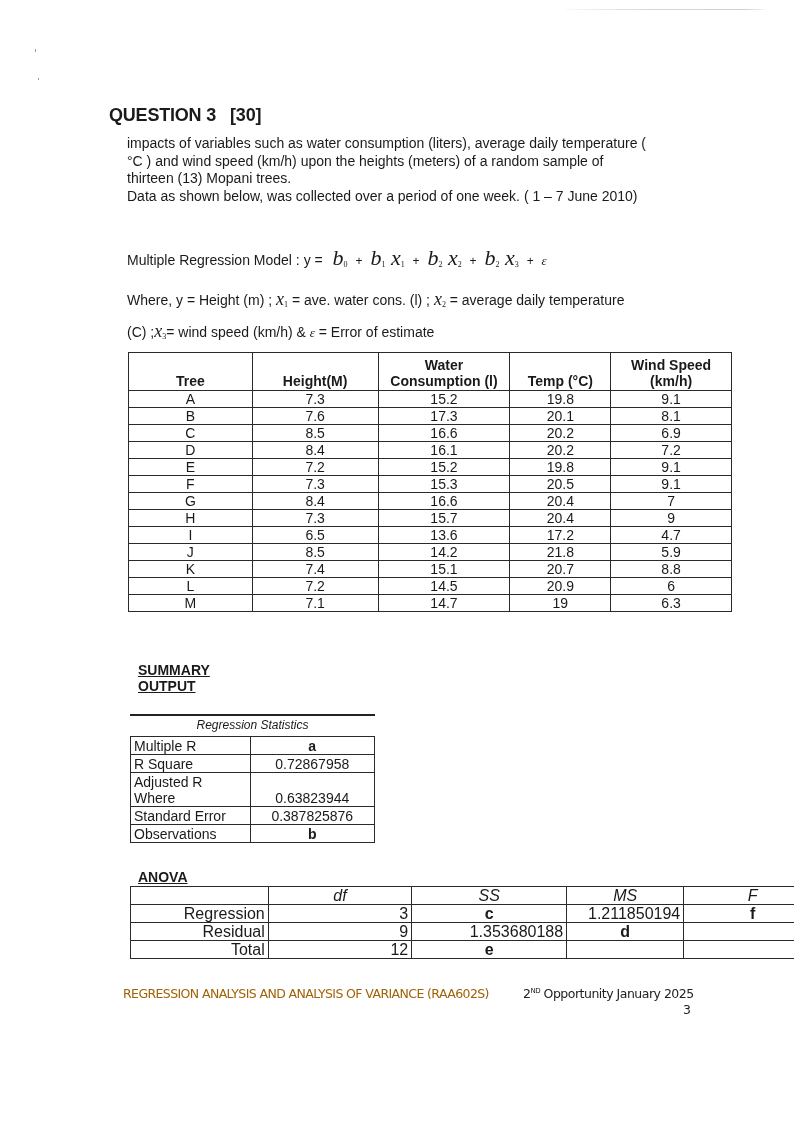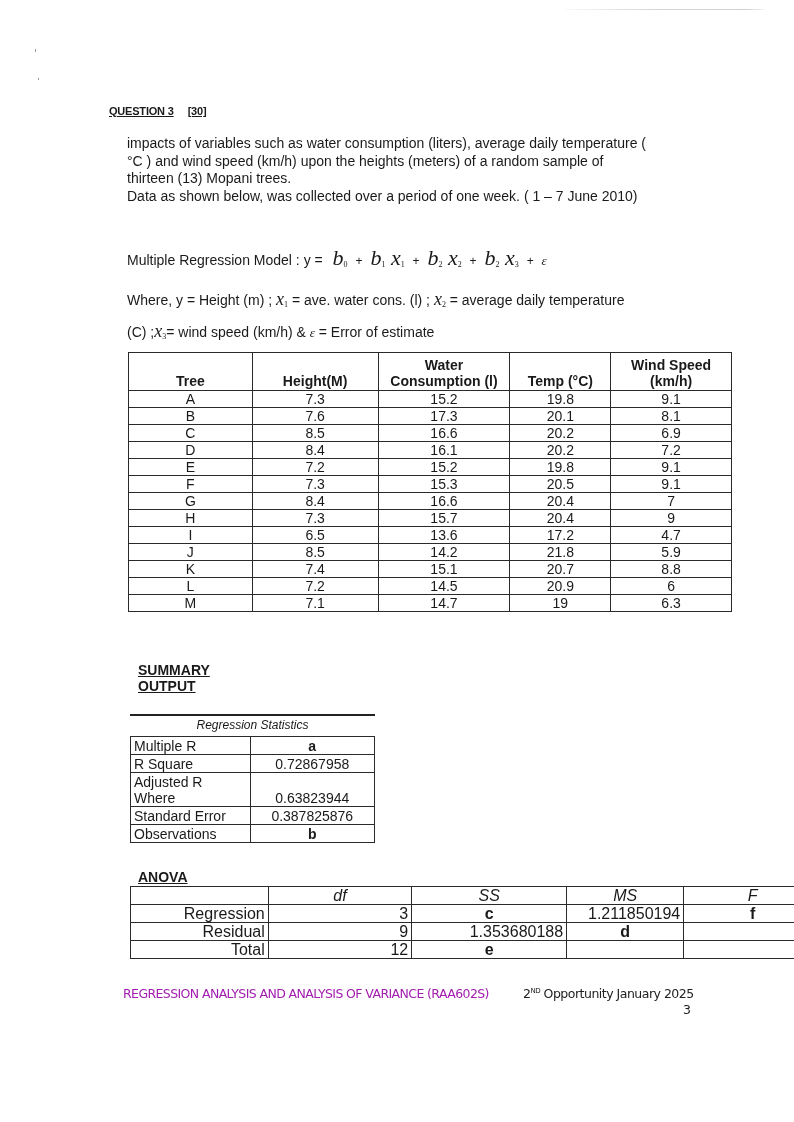--- a/index.html
+++ b/index.html
@@ -7,22 +7,22 @@
       width: 794px; height: 1122px; position: relative; overflow: hidden;
       font-family: "Liberation Sans", sans-serif; color: #1a1a1a;
     }
     .abs { position: absolute; }
     .scan-line {
       left: 565px; top: 9px; width: 200px; height: 1px;
       background: linear-gradient(to right, rgba(200,200,200,0.1), #d8d8d8 40%, #d0d0d0 90%, rgba(220,220,220,0.3));
     }
     .speck { width: 1px; height: 3px; background: #999; }
     .q-title {
-      left: 109px; top: 105px; font-size: 11px; font-weight: bold;
-      text-decoration: underline; letter-spacing: -0.2px;
+      left: 109px; top: 105px; font-size: 18px; font-weight: bold;
+      letter-spacing: -0.2px;
     }
     .q-title .marks { margin-left: 14px; }
     .para {
       left: 127px; top: 135px; width: 580px; font-size: 14px; line-height: 17.5px;
     }
     .para p { margin: 0; }
     .model {
       left: 127px; top: 245px; font-size: 14px; white-space: nowrap;
     }
     .math {
@@ -82,21 +82,21 @@
     .anova-table col.c3 { width: 135px; }
     .anova-table col.c4 { width: 102px; }
     .anova-table col.c5 { width: 120px; }
     .anova-table td { height: 17px; line-height: 17px; padding: 0 3px; text-align: right; }
     .anova-table td.hdr { text-align: center; font-style: italic; }
     .anova-table td.num { text-align: right; }
     .anova-table td.blank { text-align: center; font-weight: bold; }
 
     .footer {
       left: 123px; top: 986px; font-size: 12.5px; font-family: "DejaVu Sans", sans-serif;
-      letter-spacing: -0.6px; color: #a21caf;
+      letter-spacing: -0.6px; color: #a16207;
     }
     .footer-right {
       left: 523px; top: 986px; font-size: 12.5px; font-family: "DejaVu Sans", sans-serif;
       letter-spacing: -0.5px; color: #222;
     }
     .footer-right sup { font-size: 7px; vertical-align: 5px; }
     .page-num {
       left: 683px; top: 1002px; font-size: 12.5px; font-family: "DejaVu Sans", sans-serif; color: #222;
     }
   </style>

